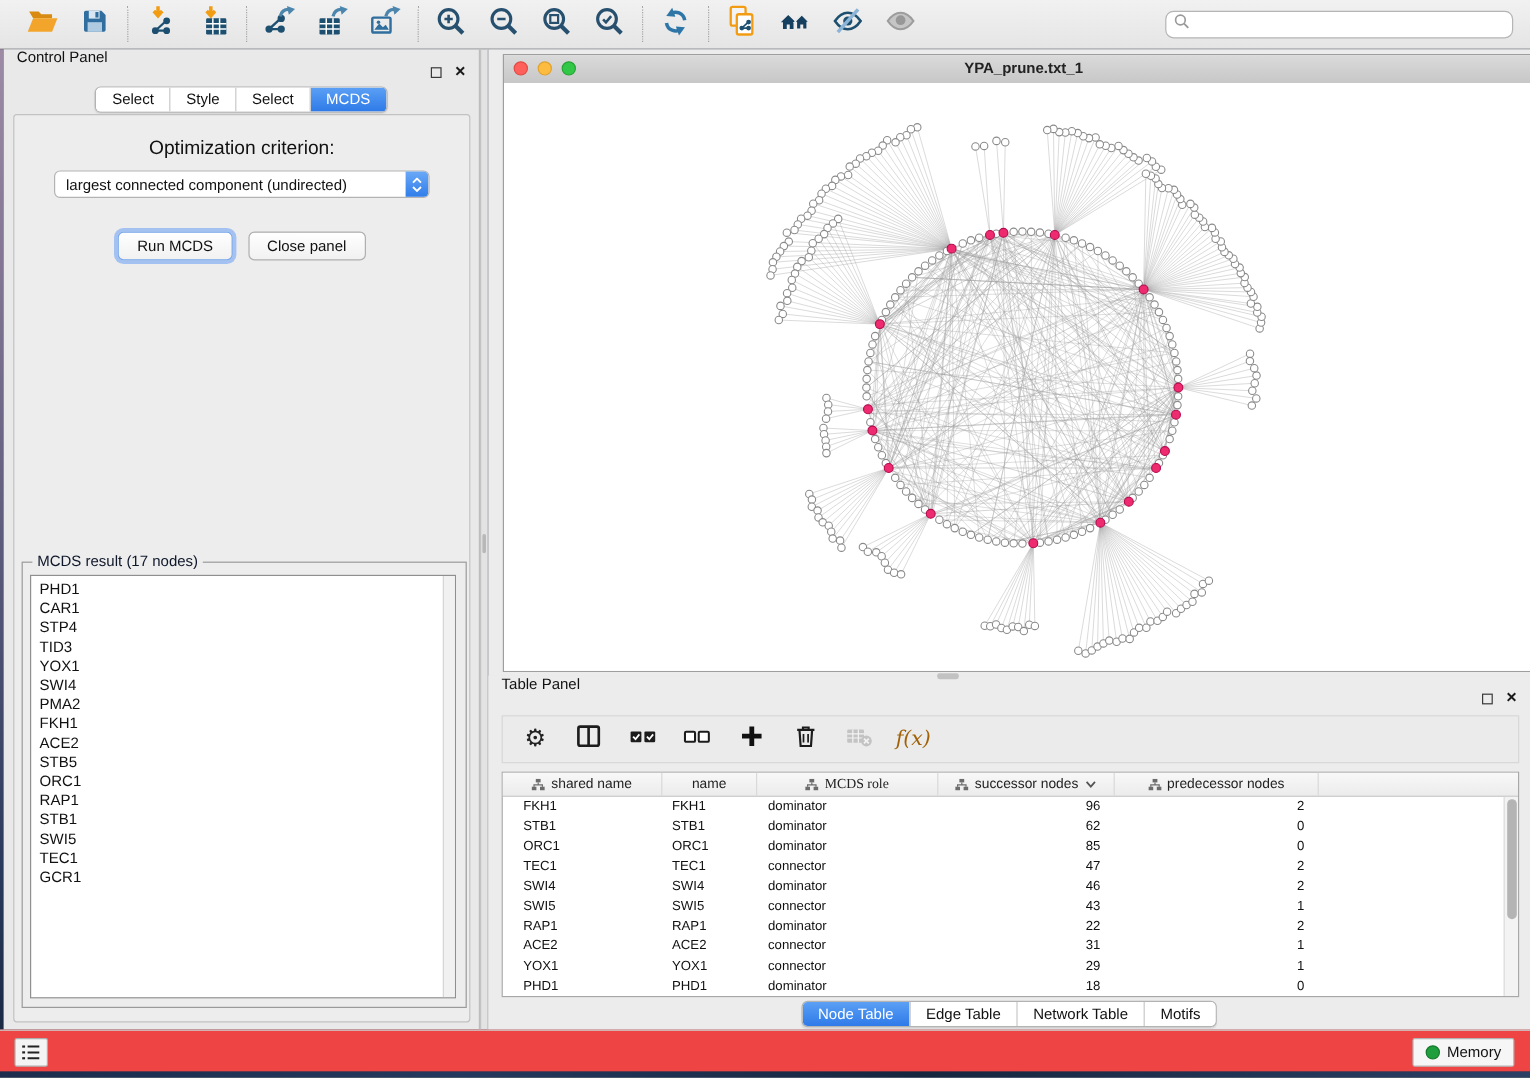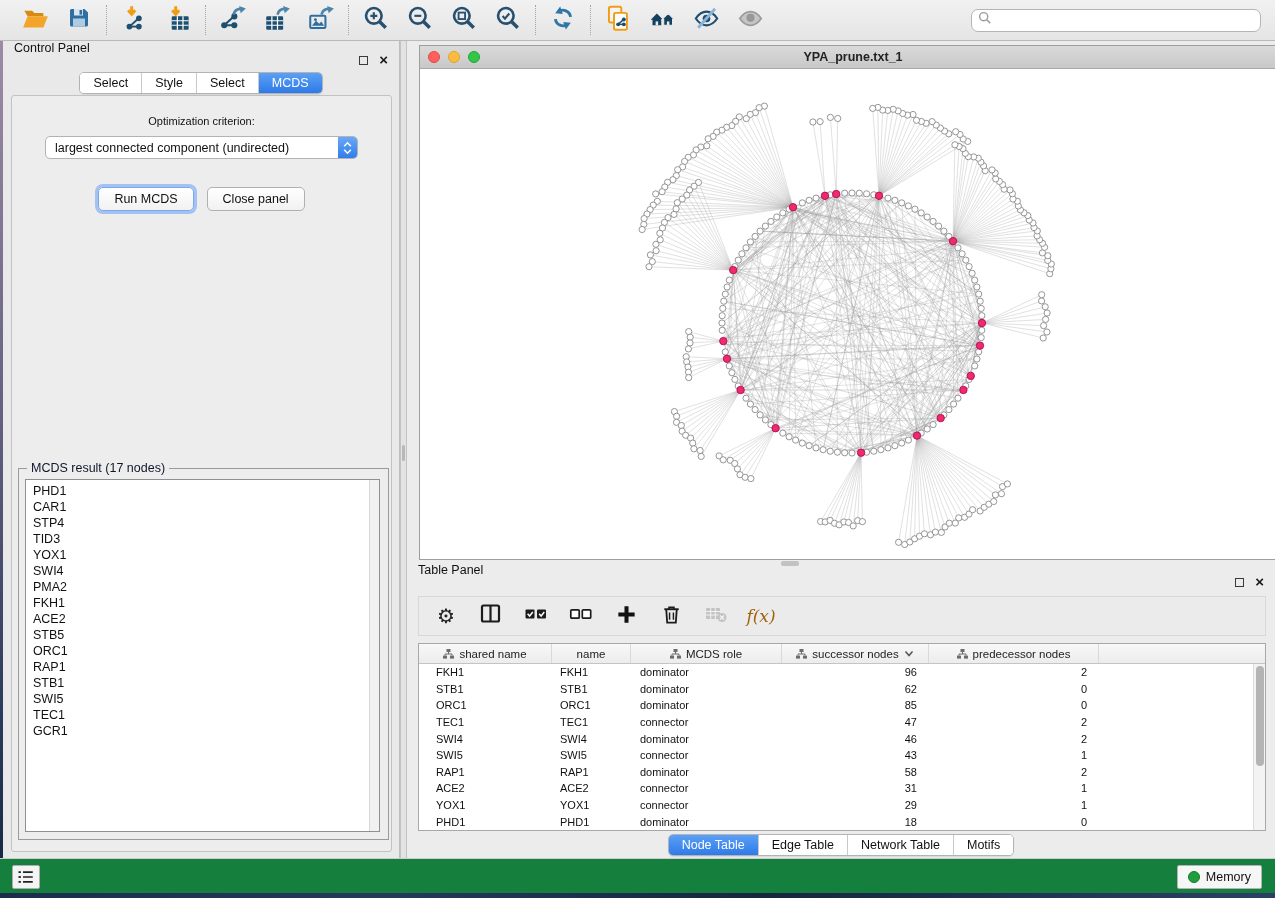--- a/index.html
+++ b/index.html
@@ -35,21 +35,21 @@
   .seg-tabs { position:absolute; top:31px; left:0; width:100%; display:flex; justify-content:center; }
   .seg { display:flex; border:1px solid #b3b3b3; border-radius:5px; overflow:hidden; background:#fff;
     box-shadow:0 1px 1px rgba(0,0,0,.08); }
   .seg-item { padding:3px 13px; font-size:12.5px; color:#111; background:#fff;
     border-left:1px solid #c9c9c9; cursor:pointer; white-space:nowrap; }
   .seg-item:first-child { border-left:none; }
   .seg-item.sel { background:linear-gradient(#5ba0f5,#2e7ae8); color:#fff; }
 
   .cp-content { position:absolute; left:8px; top:54px; width:381px; height:757px;
     background:#ededed; border:1px solid #c2c2c2; border-radius:3px; }
-  .opt-label { margin-top:19px; text-align:center; font-size:11px; color:#111; }
+  .opt-label { margin-top:19px; text-align:center; font-size:16px; color:#111; }
   .dropdown { margin:9px auto 0; width:313px; height:23px; background:#fff; border:1px solid #b3b3b3;
     border-radius:5px; display:flex; align-items:center; cursor:pointer; overflow:hidden; }
   .dropdown-text { flex:1; font-size:12.5px; color:#111; padding-left:9px; white-space:nowrap; }
   .dropdown-step { width:19px; height:23px; background:linear-gradient(#6caaf8,#2d7ce9);
     display:flex; flex-direction:column; align-items:center; justify-content:center; gap:2px; }
   .btn-row { margin-top:28px; display:flex; justify-content:center; gap:13px; }
   .btn { height:24px; padding:0 15px; background:linear-gradient(#ffffff,#f1f1f1);
     border:1px solid #b0b0b0; border-radius:5px; font-size:12.5px; color:#111; cursor:pointer; }
   .btn.focused { box-shadow:0 0 0 3px rgba(90,150,245,.5); border-color:#7aa8ec; }
 
@@ -110,21 +110,21 @@
   .cf { flex:1; }
   .tscroll { position:absolute; right:0; top:0; bottom:0; width:12px; background:#f3f3f3;
     border-left:1px solid #dcdcdc; }
   .tthumb { position:absolute; left:1.5px; top:2px; width:8px; height:100px;
     background:#b4b4b4; border-radius:4px; }
 
   .tp-tabs { position:absolute; left:0; top:271px; width:100%; display:flex; justify-content:center; }
 
   
   .status-bar { position:absolute; left:0; top:858px; width:1275px; height:35px;
-    background:#15803d; border-top:1px solid #cdcdcd; }
+    background:#ef4444; border-top:1px solid #cdcdcd; }
   .list-btn { position:absolute; left:12px; top:6px; width:28px; height:24px; background:#f4f4f4;
     border:1px solid #adadad; border-radius:2px; display:flex; align-items:center; justify-content:center; cursor:pointer; }
   .memory-btn { position:absolute; right:13px; top:6px; height:24px; padding:0 10px; background:#f6f6f6;
     border:1px solid #b3b3b3; border-radius:2px; display:flex; align-items:center; gap:6px;
     font-size:12.5px; color:#111; cursor:pointer; }
   .mem-dot { width:12px; height:12px; border-radius:50%; background:#1f9e3e; border:1px solid #157a2d; }
 </style>
 </head>
 <body>
 
@@ -1278,21 +1278,21 @@
                   <rect x="0" y="6.6" width="4" height="3"></rect>
                   <rect x="7" y="6.6" width="4" height="3"></rect>
                 </g>
                 <path d="M5.5 3v2M2 6.6V5h7v1.6" stroke="#6c6c6c" fill="none" stroke-width="1"></path>
               </svg>
             <span>shared name</span>
           </div>
           <div class="hcell c1" style="padding-left:0;">
               <span>name</span>
             </div>
-          <div class="hcell c2" style="padding-left:0;">
+          <div class="hcell c2" style="padding-left:0;font-family:Liberation Serif, serif;">
             <svg viewBox="0 0 11 10" width="11" height="10">
                 <g fill="#6c6c6c">
                   <rect x="3.5" y="0" width="4" height="3"></rect>
                   <rect x="0" y="6.6" width="4" height="3"></rect>
                   <rect x="7" y="6.6" width="4" height="3"></rect>
                 </g>
                 <path d="M5.5 3v2M2 6.6V5h7v1.6" stroke="#6c6c6c" fill="none" stroke-width="1"></path>
               </svg>
             <span>MCDS role</span>
           </div>
@@ -1372,21 +1372,21 @@
               <div class="tcell c1">SWI5</div>
               <div class="tcell c2">connector</div>
               <div class="tcell c3">43</div>
               <div class="tcell c4">1</div>
               <div class="tcell cf"></div>
             </div>
             <div class="trow">
               <div class="tcell c0">RAP1</div>
               <div class="tcell c1">RAP1</div>
               <div class="tcell c2">dominator</div>
-              <div class="tcell c3">58</div>
+              <div class="tcell c3">22</div>
               <div class="tcell c4">2</div>
               <div class="tcell cf"></div>
             </div>
             <div class="trow">
               <div class="tcell c0">ACE2</div>
               <div class="tcell c1">ACE2</div>
               <div class="tcell c2">connector</div>
               <div class="tcell c3">31</div>
               <div class="tcell c4">1</div>
               <div class="tcell cf"></div>

